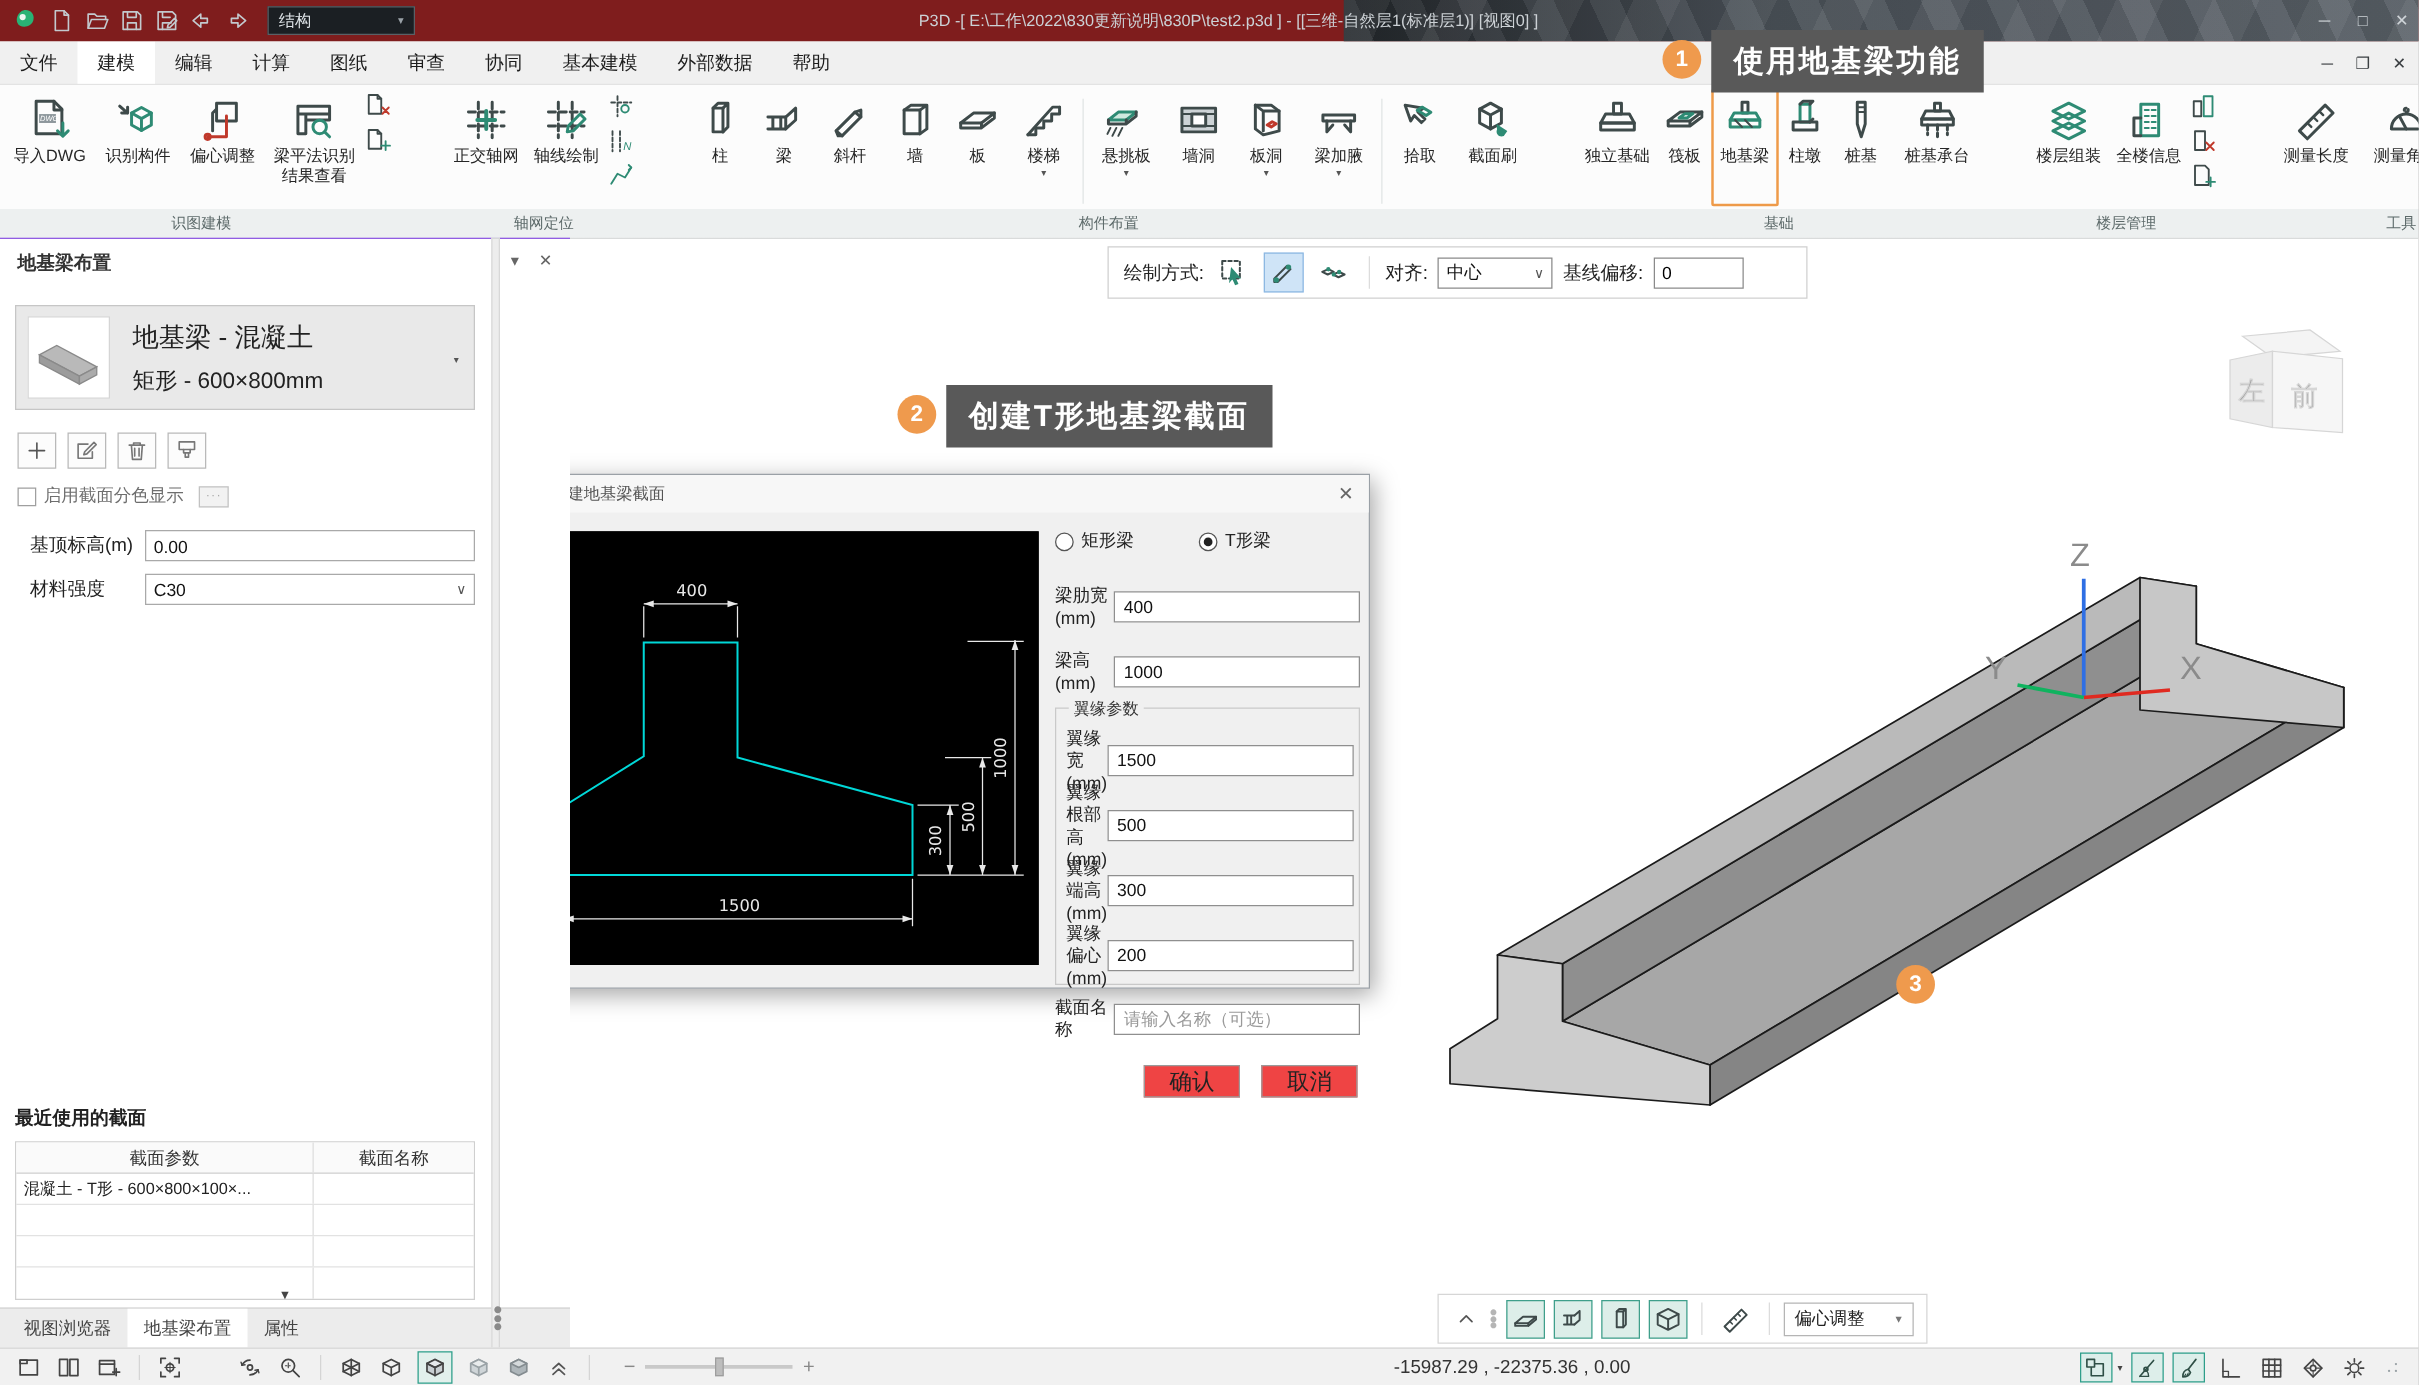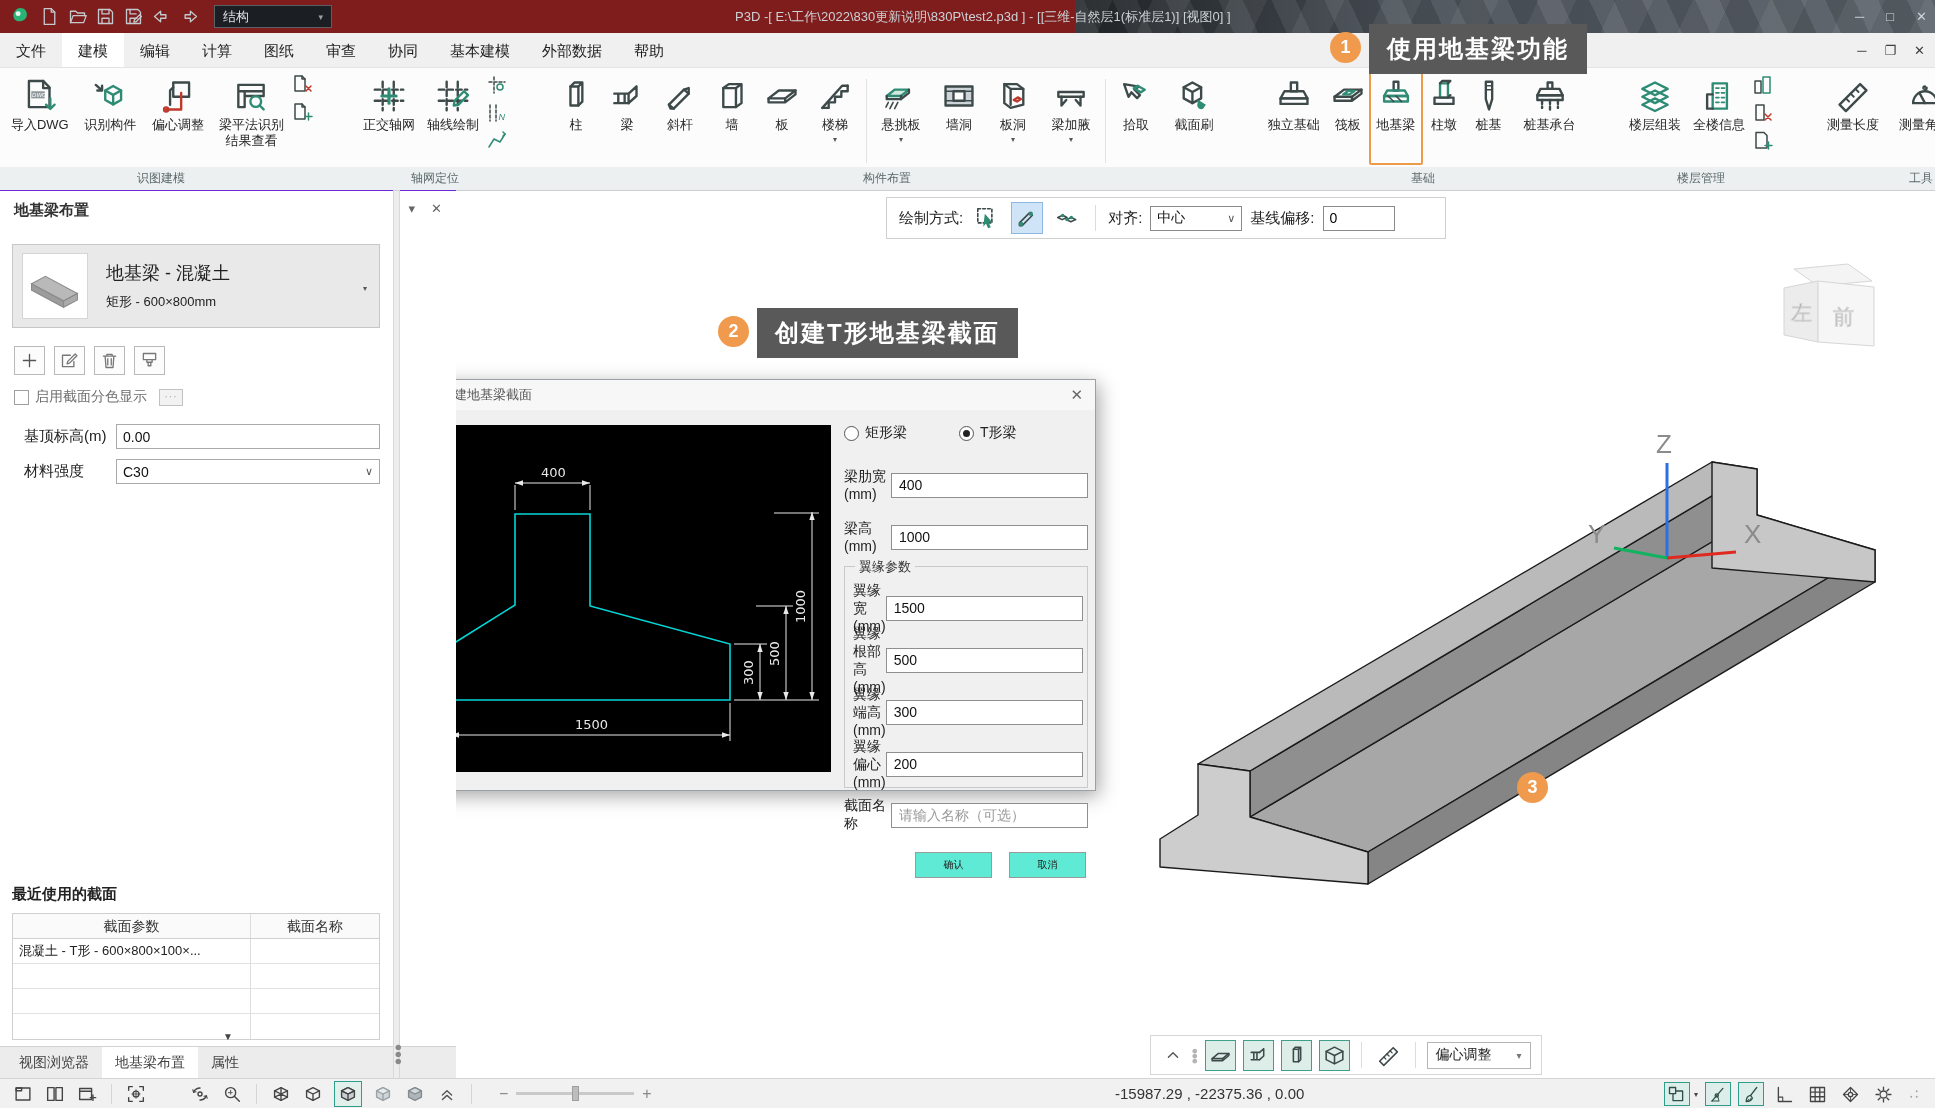--- a/index.html
+++ b/index.html
@@ -67,22 +67,22 @@
   .canvas { position:absolute; left:400px; top:190px; width:1535px; height:888px; background:#fff;
             border-top:1px solid #cdd0d0; overflow:hidden; z-index:4; }
 
   
   .ptitle { position:absolute; left:14px; top:10px; font-size:15px; font-weight:bold; color:#333; }
   .pticons { position:absolute; right:14px; top:10px; display:flex; gap:16px; color:#666; font-size:13px; }
   .pcard { position:absolute; left:12px; top:53px; width:368px; height:84px; background:#e9e9e9;
            border:1px solid #c6c6c6; display:flex; align-items:center; }
   .pcard .thumb { width:66px; height:66px; background:#fff; border:1px solid #d5d5d5; margin-left:9px; }
   .pcard .ctext { margin-left:18px; flex:1; }
-  .pcard .c1 { font-size:18px; color:#222; margin-bottom:8px; }
-  .pcard .c2 { font-size:13px; color:#222; }
+  .pcard .c1 { font-size:21px; color:#222; margin-bottom:8px; }
+  .pcard .c2 { font-size:18px; color:#222; }
   .pcard .dn { margin-right:12px; }
   .pbtns { position:absolute; left:14px; top:155px; display:flex; gap:9px; }
   .pbtn { width:31px; height:29px; border:1px solid #b9b9b9; background:#fcfcfc; display:flex;
           align-items:center; justify-content:center; }
   .pbtn .ric { width:21px; height:21px; }
   .pchk { position:absolute; left:14px; top:197px; display:flex; align-items:center; gap:6px;
           font-size:14px; color:#6e6e6e; }
   .cbox { width:15px; height:15px; border:1px solid #9f9f9f; background:#fff; }
   .more-btn { width:24px; height:17px; border:1px solid #c2c2c2; background:#f2f2f2; color:#aaa;
               font-size:10px; line-height:14px; text-align:center; margin-left:6px; }
@@ -150,21 +150,21 @@
   .radiorow { display:flex; align-items:center; height:26px; margin-top:0; }
   .radio { width:15px; height:15px; border:1px solid #555; border-radius:50%; background:#fff;
            display:inline-flex; align-items:center; justify-content:center; margin-right:6px; flex:none; }
   .radio.on::after { content:""; width:7px; height:7px; border-radius:50%; background:#222; }
   .rtext { font-size:14px; color:#222; }
   .radiorow .sp { width:52px; }
   .fgroup { border:1px solid #c9c9c9; margin-top:16px; padding:2px 8px 10px 8px; position:relative; }
   .fgroup .glab { position:absolute; left:10px; top:-9px; background:#f0f0f0; padding:0 4px; font-size:13px; color:#333; }
   .fgroup .drow .dl { width:104px; }
   .dlg-buttons { display:flex; justify-content:flex-end; gap:17px; margin-top:24px; padding-right:2px; }
-  .dbtn { width:77px; height:26px; background:#5eead4; border:1px solid #9a9a9a; font-size:10px; color:#222;
+  .dbtn { width:77px; height:26px; background:#ef4444; border:1px solid #9a9a9a; font-size:18px; color:#222;
           display:flex; align-items:center; justify-content:center; }
 
   
   .floatbar { position:absolute; left:750px; top:844px; height:40px; background:#fff; border:1px solid #d6d6d6;
               display:flex; align-items:center; padding:0 10px; gap:7px; z-index:6; }
   .fbtn { width:31px; height:31px; border:1px solid transparent; display:flex; align-items:center; justify-content:center; }
   .fbtn .ric { width:25px; height:25px; }
   .fbtn.tg { border-color:#3f9f8b; background:#ddeee9; }
   .fbtn.sm { width:24px; }
   .fdots { color:#b5b5b5; font-size:11px; line-height:5px; }

